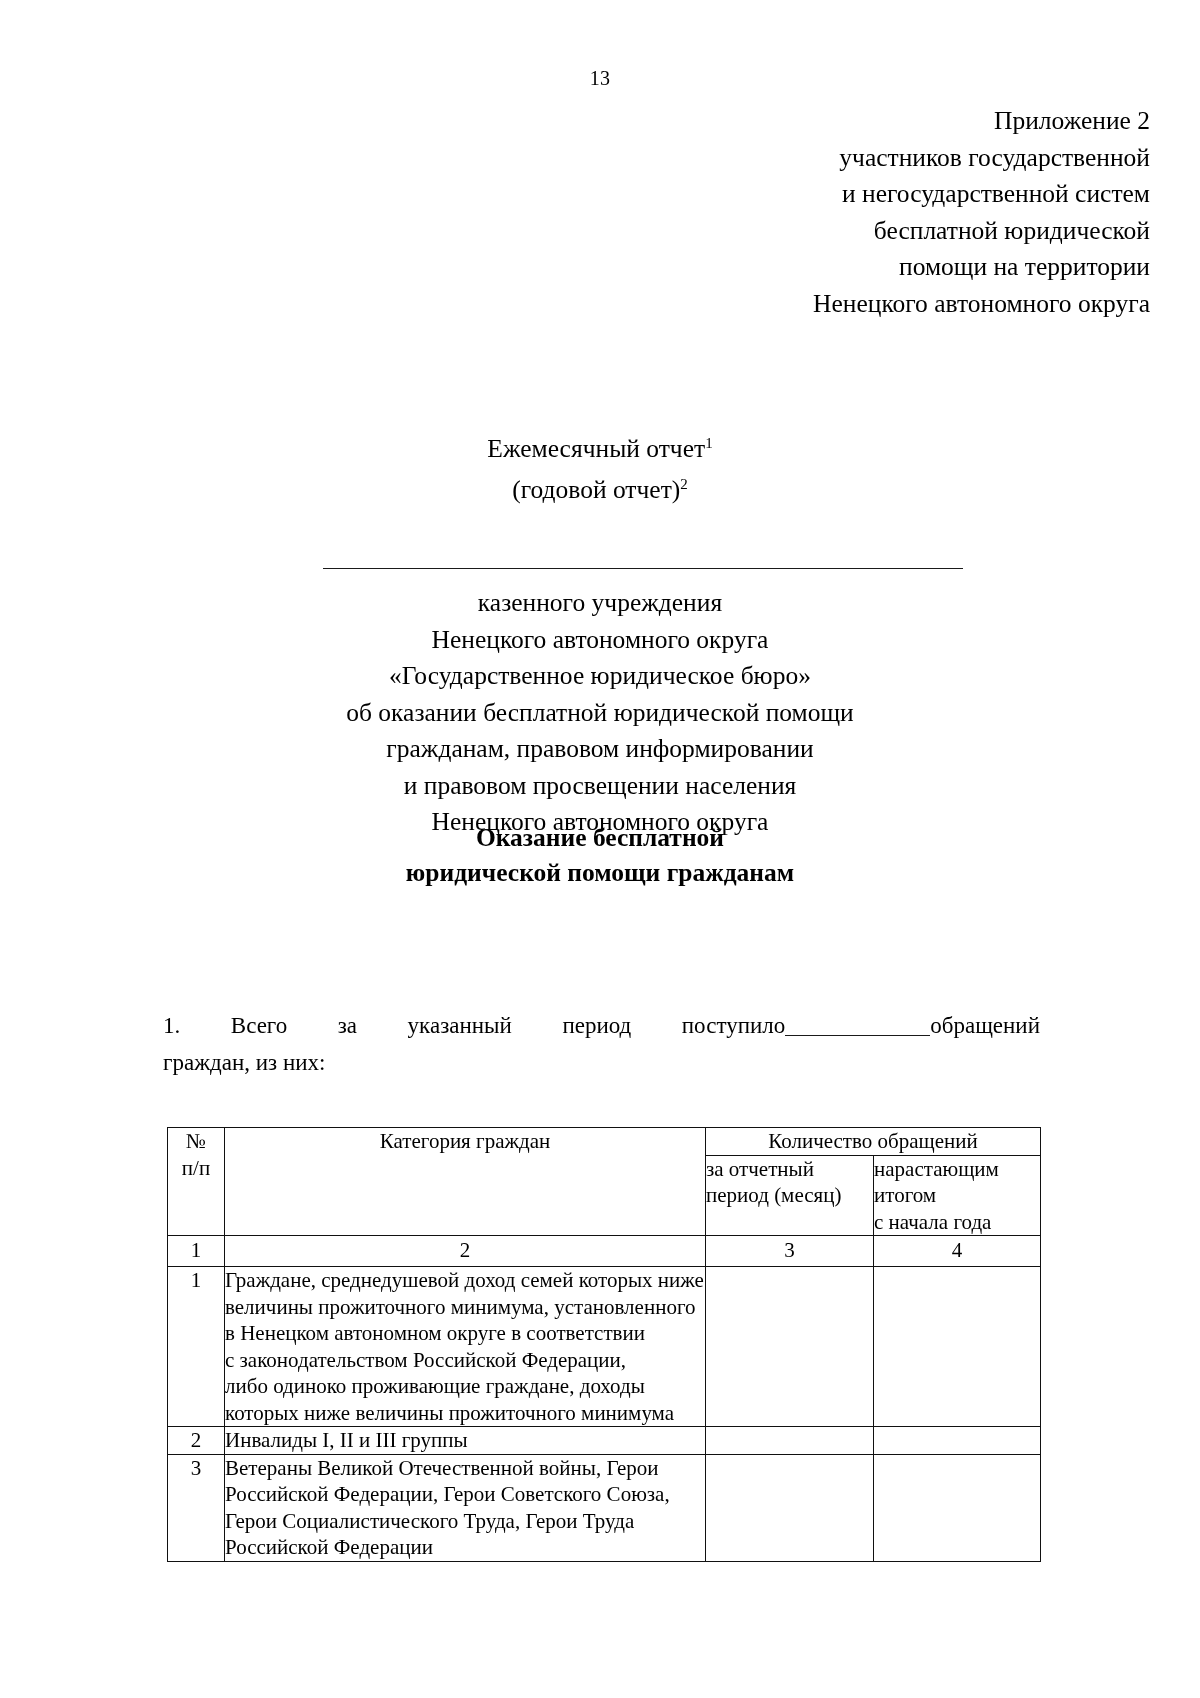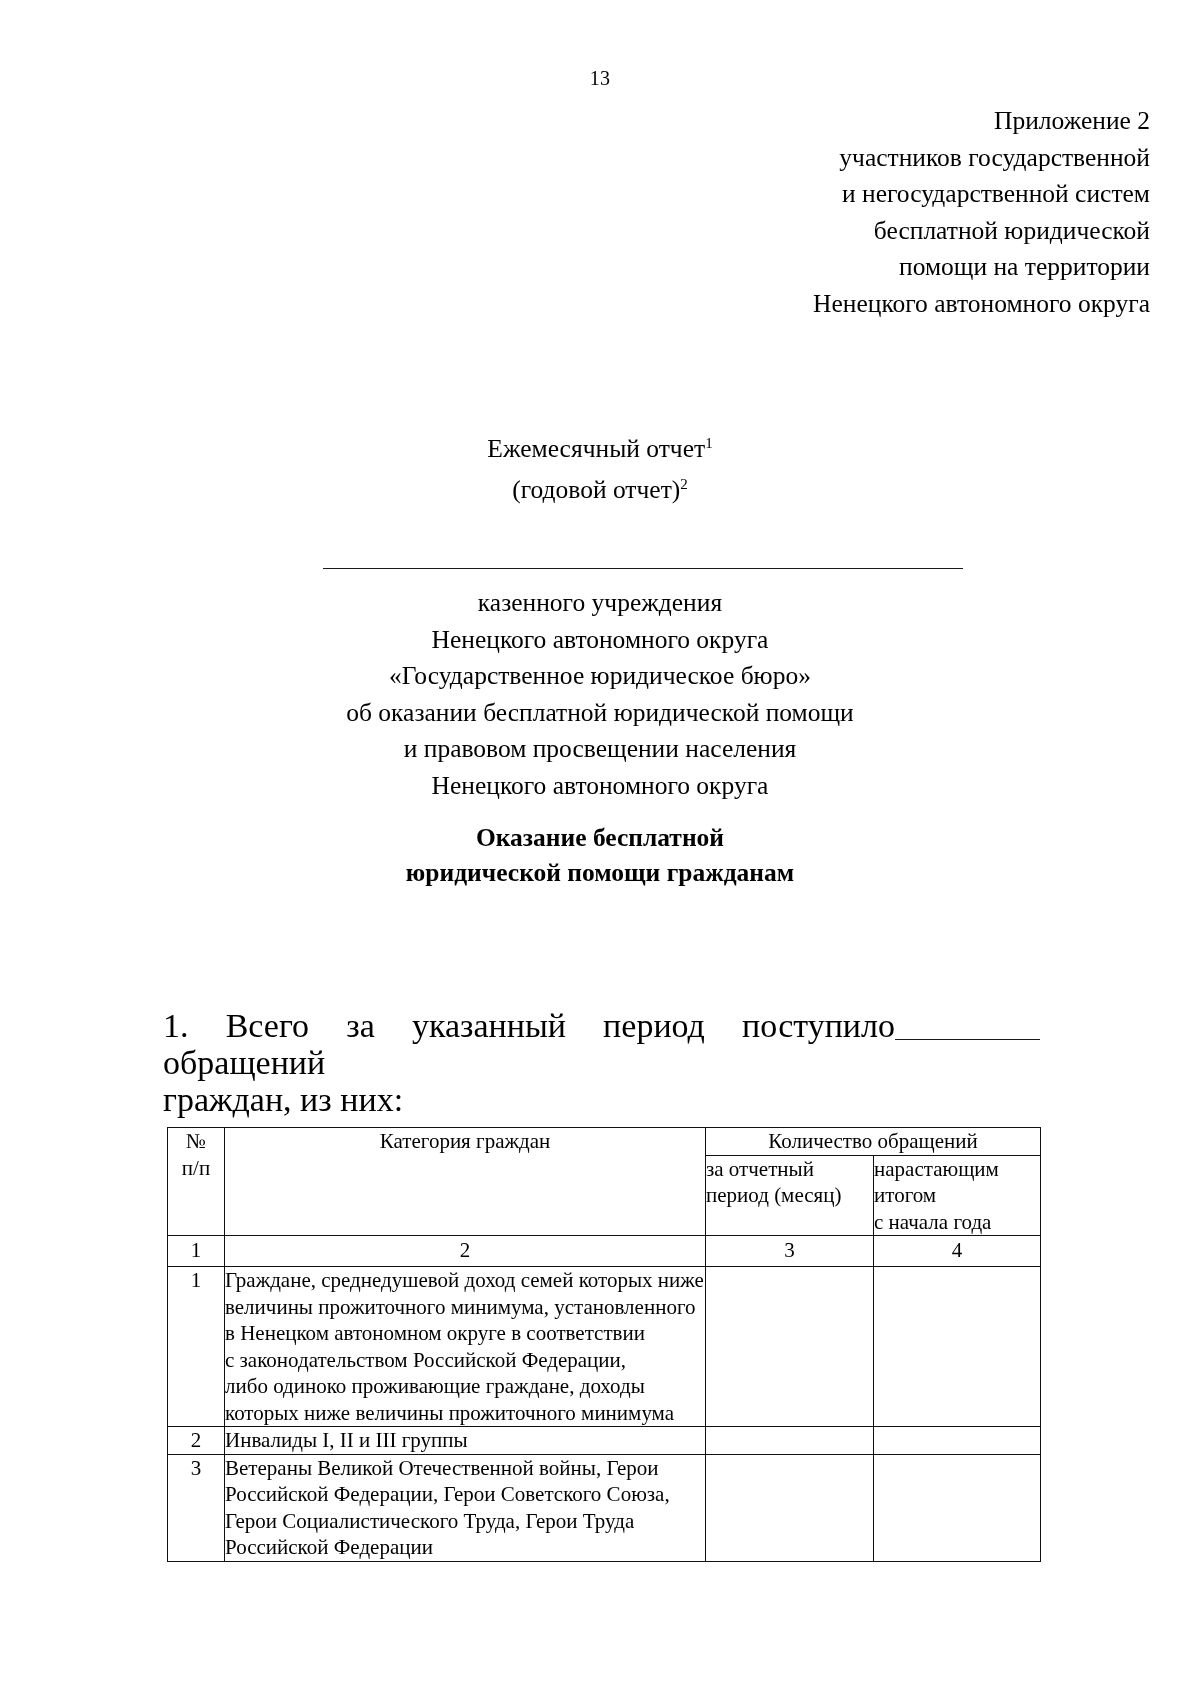--- a/index.html
+++ b/index.html
@@ -117,21 +117,21 @@
   .section-heading .sec-num { font-weight: normal; }
   .section-heading .sec-l1,
   .section-heading .sec-l2 { font-weight: bold; }
 
   
   .intro-para {
     position: absolute;
     top: 1007px;
     left: 163px;
     width: 877px;
-    font-size: 34px;
+    font-size: 23px;
     line-height: 37px;
     text-align: justify;
     text-justify: inter-word;
   }
   .intro-para .first-line {
     display: block;
     text-align: justify;
     text-align-last: justify;
     white-space: normal;
   }
@@ -221,20 +221,21 @@
     <div><span>(годовой отчет)</span><span class="sup">2</span></div>
   </div>
 
   <div class="title-rule"></div>
 
   <div class="subject-block">
     <span class="ln">казенного учреждения</span>
     <span class="ln">Ненецкого автономного округа</span>
     <span class="ln">«Государственное юридическое бюро»</span>
     <span class="ln">об оказании бесплатной юридической помощи</span>
+    <span class="ln">гражданам, правовом информировании</span>
     <span class="ln">и правовом просвещении населения</span>
     <span class="ln">Ненецкого автономного округа</span>
   </div>
 
   <div class="section-heading">
     <div class="sec-l1">Оказание бесплатной</div>
     <div class="sec-l2">юридической помощи гражданам</div>
   </div>
 
   <div class="intro-para">

